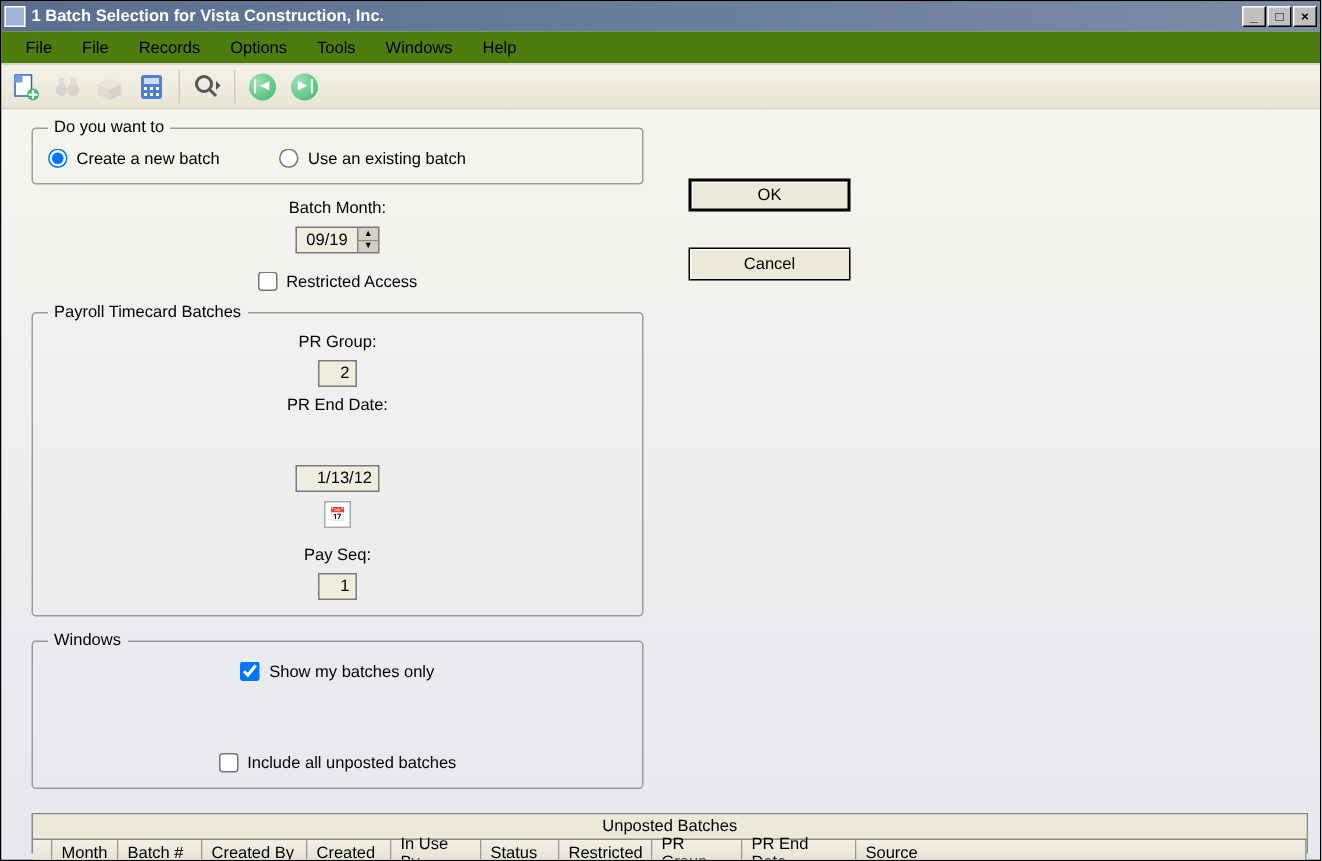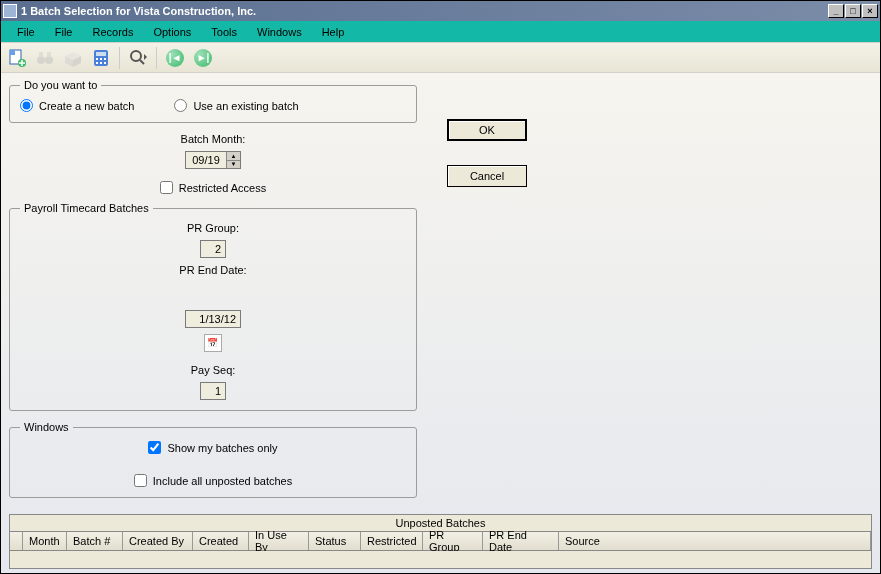--- a/index.html
+++ b/index.html
@@ -43,21 +43,21 @@
     border-top-color: #fff;
     border-left-color: #fff;
     display: flex; align-items: center; justify-content: center;
     font-size: 9px; font-weight: bold;
     cursor: pointer;
     margin-left: 1px;
     color: #000;
   }
   .menubar {
     height: 22px;
-    background: #14b8a6;
+    background: #4d7c0f;
     display: flex;
     align-items: center;
     padding: 0 6px;
     gap: 0;
     border-bottom: 1px solid #d4d0c8;
   }
   .menu-item {
     padding: 3px 10px;
     cursor: pointer;
   }
@@ -75,21 +75,21 @@
     display:flex; align-items:center; justify-content:center;
     border-radius: 3px;
   }
   .tool-btn svg { width: 20px; height: 20px; }
   .tool-sep { width:1px; height:22px; background:#ccc; margin:0 2px;}
   .content {
     flex: 1;
     display: flex;
     flex-direction: column;
     background: linear-gradient(#f6f4ee,#e5e8ee);
-    padding: 6px 8px 4px 8px;
+    padding: 6px 8px 4px 20px;
     overflow: hidden;
     justify-content: center;
   }
   .form-area {
     display: flex;
     gap: 30px;
   }
   .left-col { width: 408px; }
   .right-col { padding-top: 40px; }
   fieldset {
@@ -124,21 +124,21 @@
     font-size:6px; display:flex; align-items:center; justify-content:center;
     cursor:pointer;
   }
   .spinner .spin-btns div:first-child { border-bottom:1px solid #888;}
   .cal-btn {
     width:18px; height:18px; border:1px solid #aaa;
     background:#fff; display:flex; align-items:center; justify-content:center;
     font-size:9px; color:#c00; cursor:pointer;
   }
   .btn {
-    width: 80px; height: 22px;
+    width: 108px; height: 22px;
     background: #ece9d8;
     border: 1px solid #000;
     box-shadow: inset 1px 1px 0 #fff;
     cursor:pointer;
     display:flex; align-items:center; justify-content:center;
     font-size:11px;
     margin-bottom: 24px;
   }
   .btn.ok { border: 2px solid #000; box-shadow: inset 1px 1px 0 #fff; }
   .grid-section {
@@ -306,21 +306,21 @@
             <input class="text-input" style="width: 56px; margin-top: 28px;" value="1/13/12">
             <div class="cal-btn">📅</div>
             <span style="width:20px"></span>
             <span class="label">Pay Seq:</span>
             <input class="text-input" style="width: 26px;" value="1">
           </div>
         </fieldset>
 
         <fieldset>
           <legend>Windows</legend>
-          <div class="form-row" style="margin:0; gap:20px;">
+          <div class="form-row" style="margin:0; gap:48px;">
             <label class="check-label">
               <input type="checkbox" checked="" style="">
               <span>Show my batches only</span>
             </label>
             <label class="check-label">
               <input type="checkbox" style="">
               <span>Include all unposted batches</span>
             </label>
           </div>
         </fieldset>

